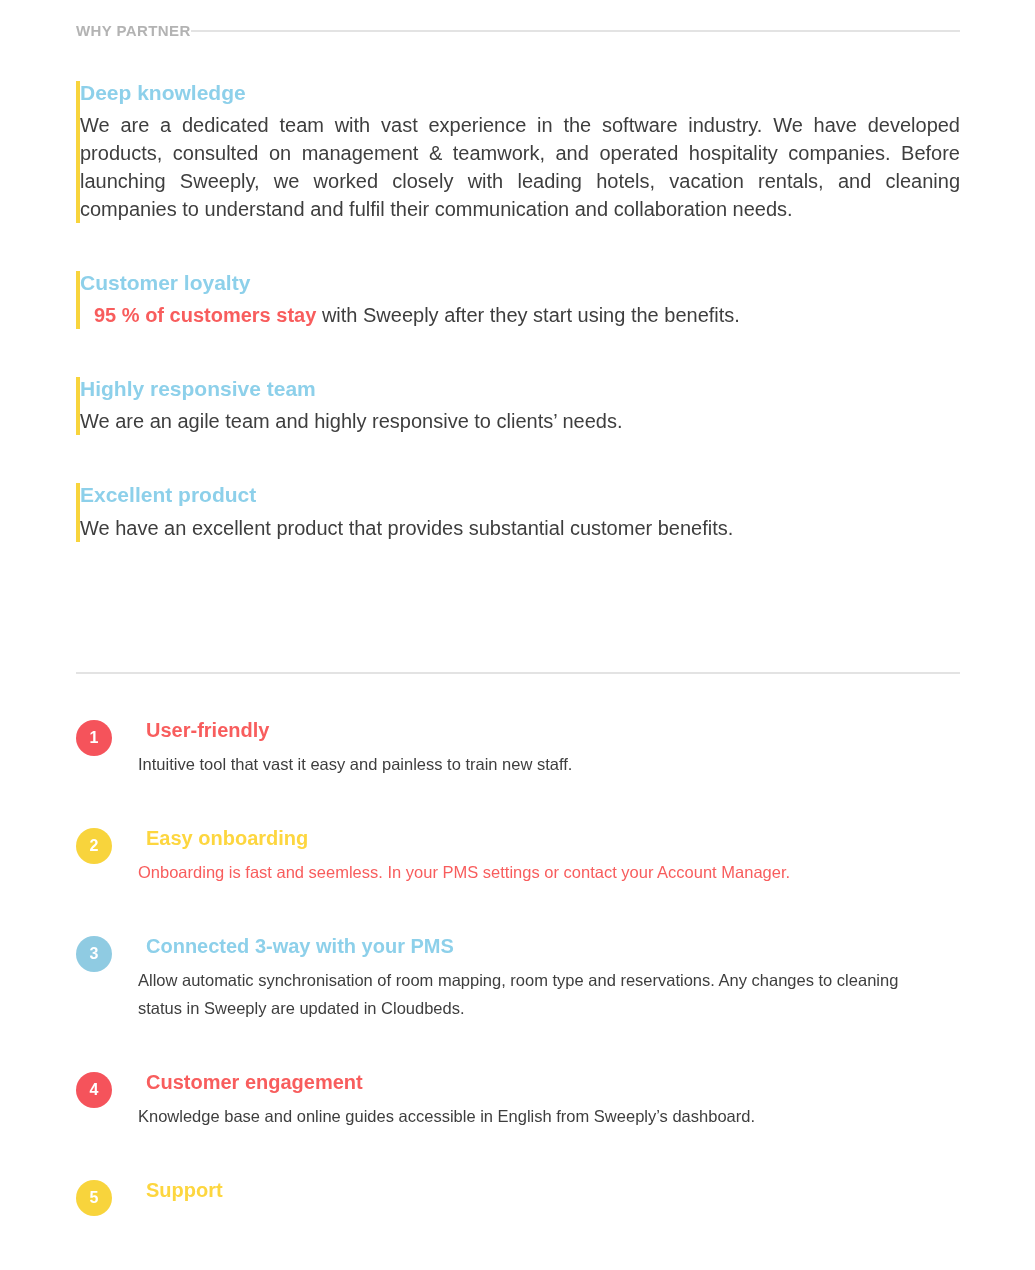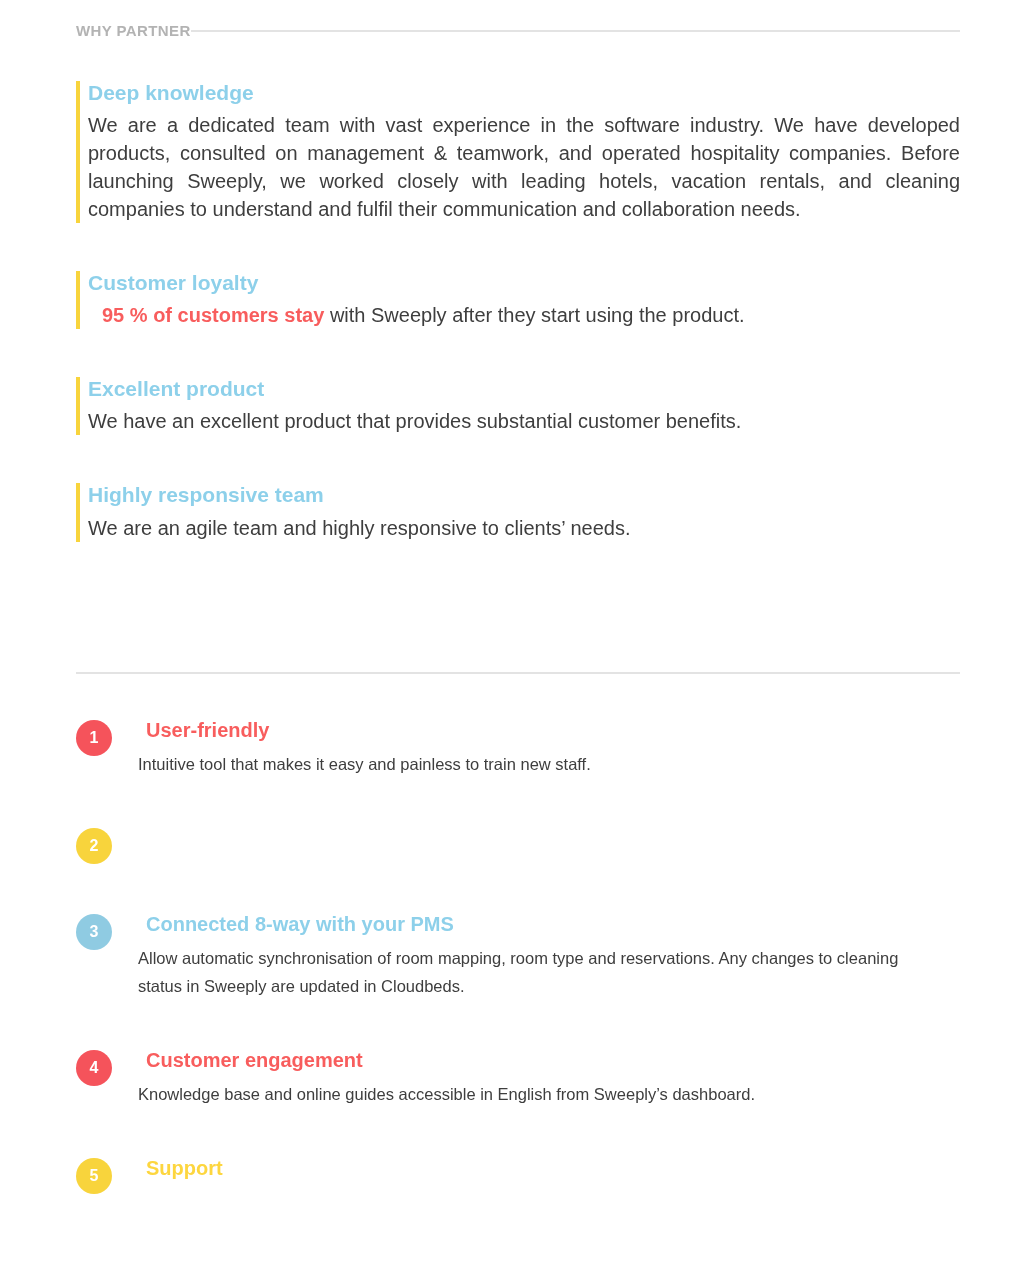--- a/index.html
+++ b/index.html
@@ -28,21 +28,21 @@
     font-size: 15px;
     font-weight: bold;
     letter-spacing: 0.4px;
     white-space: nowrap;
   }
   .rule { flex: 1; height: 2px; background: #e3e3e3; }
 
   
   .partner-section {
     border-left: 4px solid #f8d43c;
-    padding-left: 8px;
+    padding-left: 0;
     margin-top: 48px;
   }
   .partner-section.first { margin-top: 42px; }
   .partner-title {
     color: #8dd0ea;
     font-size: 21px;
     font-weight: bold;
     margin: 0 0 6px 0;
     line-height: 1.15;
   }
@@ -104,53 +104,57 @@
     <span class="rule"></span>
   </div>
 
   <div class="partner-section first">
     <h2 class="partner-title">Deep knowledge</h2>
     <p class="partner-body justify">We are a dedicated team with vast experience in the software industry. We have developed products, consulted on management &amp; teamwork, and operated hospitality companies. Before launching Sweeply, we worked closely with leading hotels, vacation rentals, and cleaning companies to understand and fulfil their communication and collaboration needs.</p>
   </div>
 
   <div class="partner-section">
     <h2 class="partner-title">Customer loyalty</h2>
-    <p class="partner-body"><span class="lead">95 % of customers stay</span><span> with Sweeply after they start using the product.</span></p>
+    <p class="partner-body"><span class="lead">95 % of customers stay</span><span> with Sweeply after they start using the benefits.</span></p>
+  </div>
+
+  <div class="partner-section">
+    <h2 class="partner-title">Highly responsive team</h2>
+    <p class="partner-body">We are an agile team and highly responsive to clients’ needs.</p>
   </div>
 
   <div class="partner-section">
     <h2 class="partner-title">Excellent product</h2>
     <p class="partner-body">We have an excellent product that provides substantial customer benefits.</p>
-  </div>
-
-  <div class="partner-section">
-    <h2 class="partner-title">Highly responsive team</h2>
-    <p class="partner-body">We are an agile team and highly responsive to clients’ needs.</p>
   </div>
 
   <div class="kicker-row reasons-header">
     <span class="rule"></span>
   </div>
 
   <div class="reason first">
     <div class="num-circle c-red">1</div>
     <div class="reason-text">
       <h3 class="reason-title t-red">User-friendly</h3>
-      <p class="reason-body">Intuitive tool that makes it easy and painless to train new staff.</p>
+      <p class="reason-body">Intuitive tool that vast it easy and painless to train new staff.</p>
     </div>
   </div>
 
   <div class="reason">
     <div class="num-circle c-yellow">2</div>
+    <div class="reason-text">
+      <h3 class="reason-title t-yellow">Easy onboarding</h3>
+      <p class="reason-body b-red">Onboarding is fast and seemless. In your PMS settings or contact your Account Manager.</p>
+    </div>
   </div>
 
   <div class="reason">
     <div class="num-circle c-blue">3</div>
     <div class="reason-text">
-      <h3 class="reason-title t-blue">Connected 8-way with your PMS</h3>
+      <h3 class="reason-title t-blue">Connected 3-way with your PMS</h3>
       <p class="reason-body">Allow automatic synchronisation of room mapping, room type and reservations. Any changes to cleaning status in Sweeply are updated in Cloudbeds.</p>
     </div>
   </div>
 
   <div class="reason">
     <div class="num-circle c-red">4</div>
     <div class="reason-text">
       <h3 class="reason-title t-red">Customer engagement</h3>
       <p class="reason-body">Knowledge base and online guides accessible in English from Sweeply’s dashboard.</p>
     </div>

